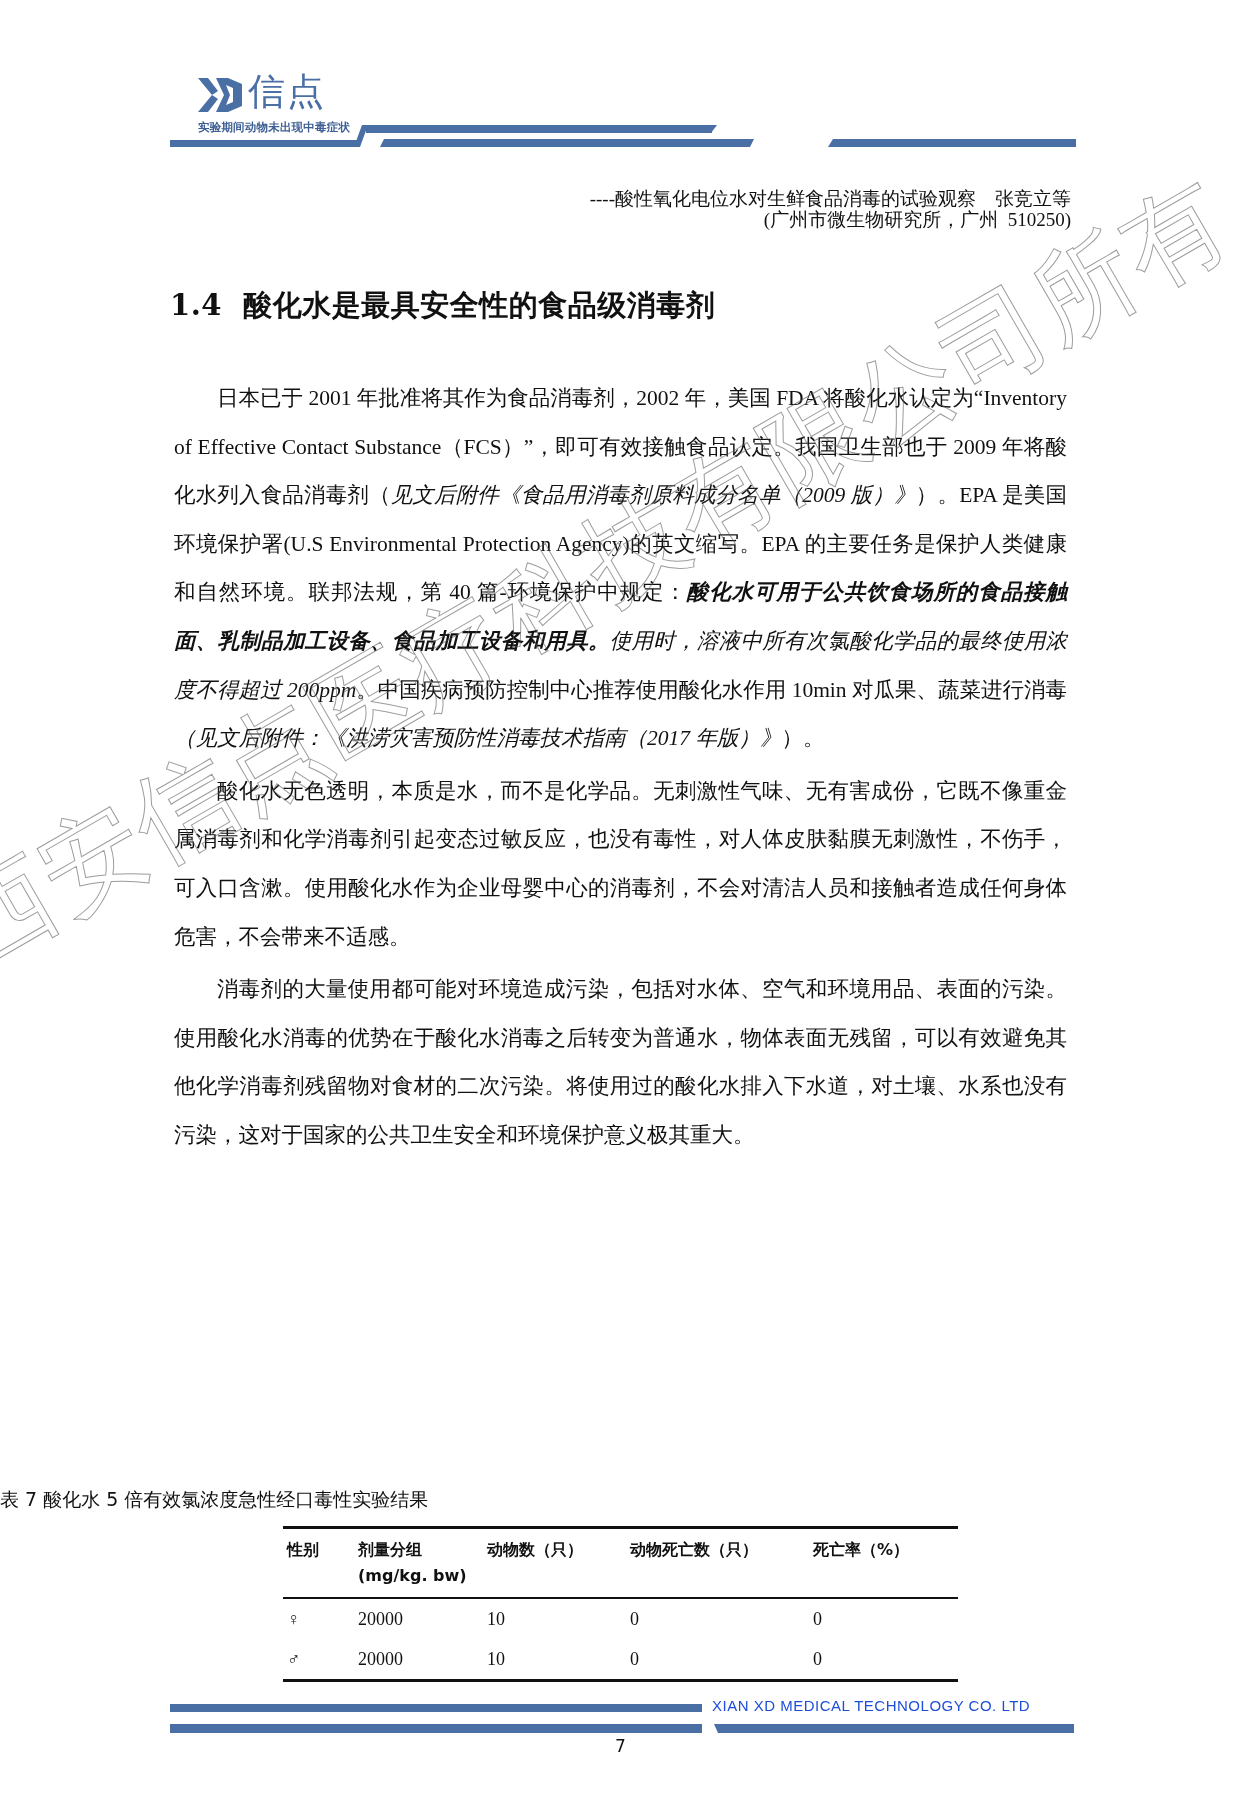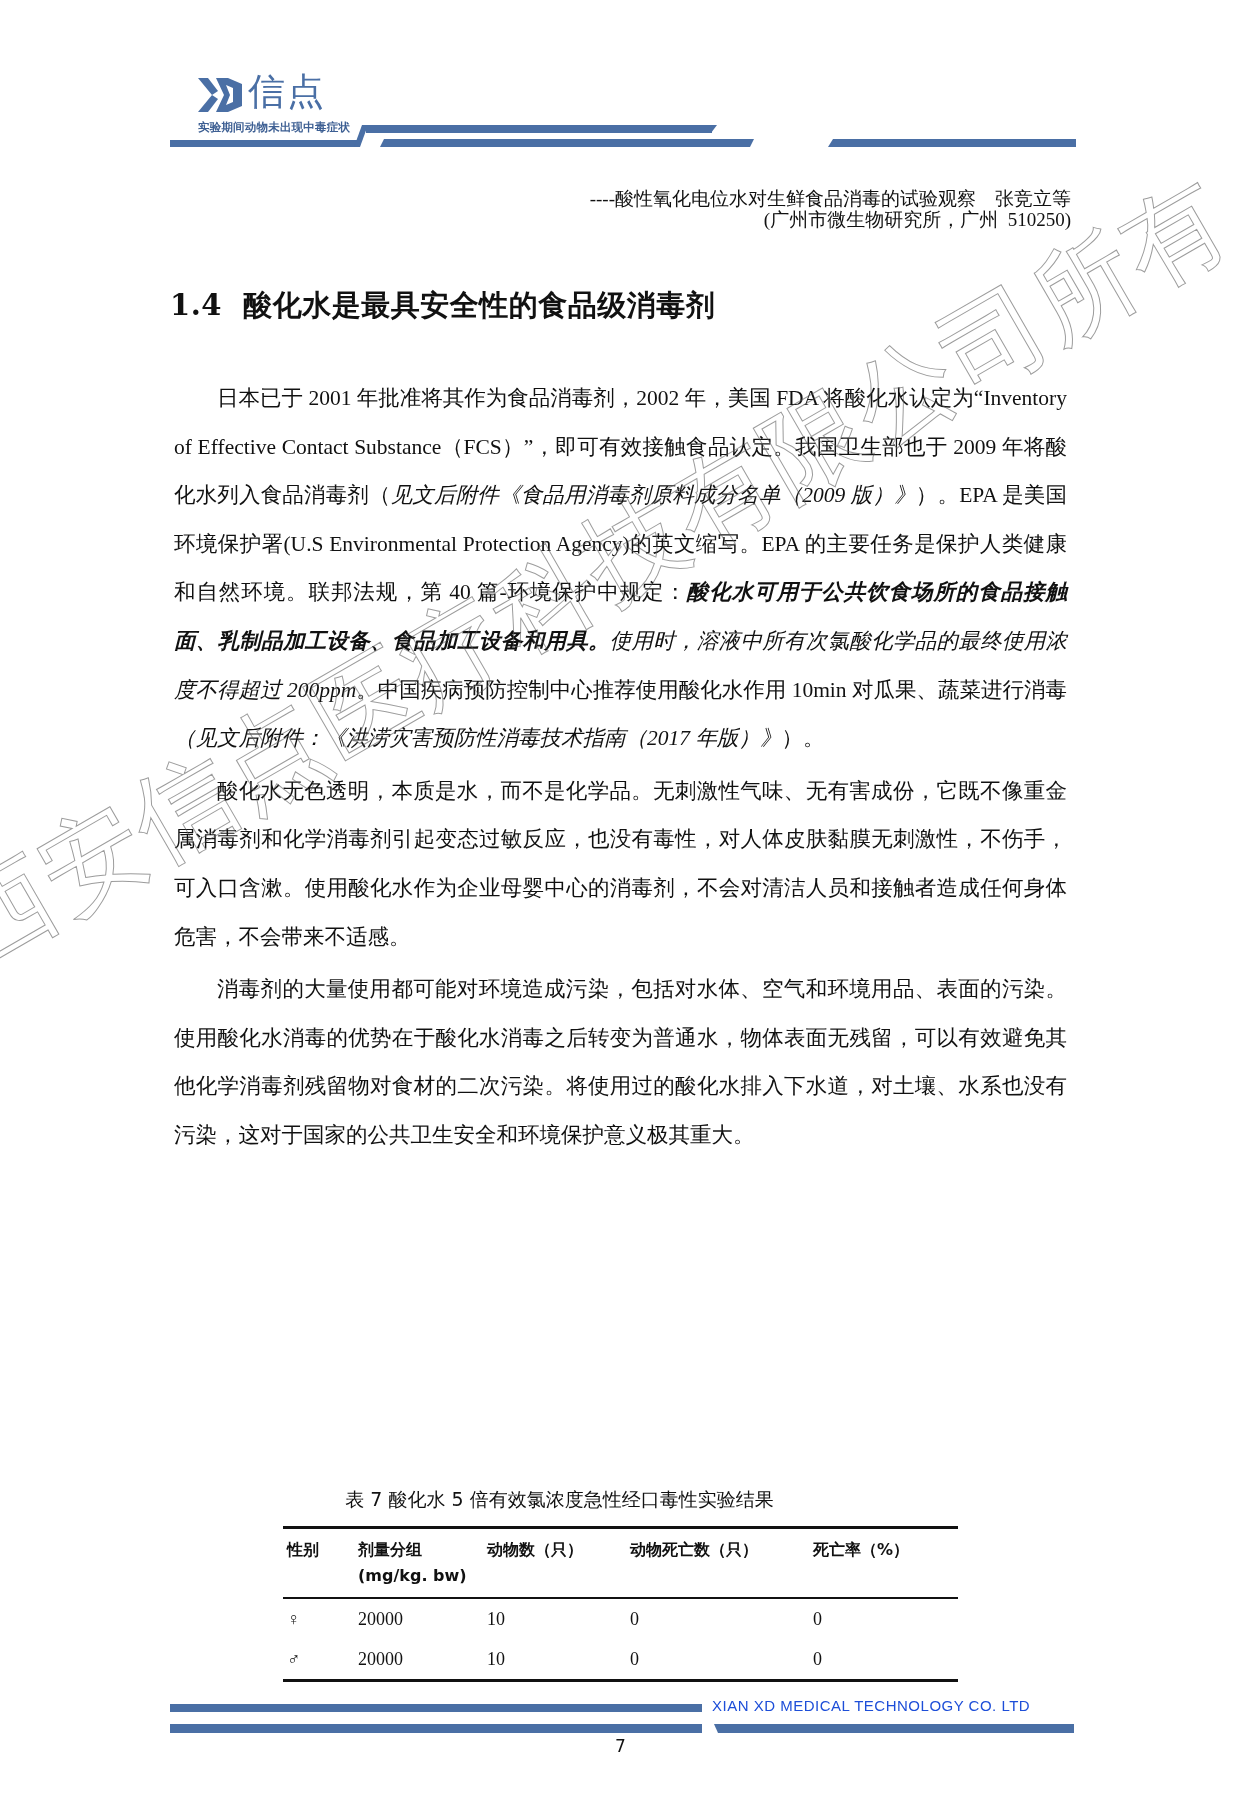--- a/index.html
+++ b/index.html
@@ -18,21 +18,21 @@
   .header-affil { position:absolute; right:170px; top:207px; font-size:19px; white-space:pre;
                   font-family:"Liberation Serif", serif; }
   .section-heading { position:absolute; left:170px; top:286px; font-size:29px; font-weight:bold;
                      font-family:"DejaVu Serif", serif; letter-spacing:0.5px;text-align:center; }
   .body-text { position:absolute; left:170px; width:901px; top:370px; font-size:21.5px;
                line-height:48.6px; text-align:justify; font-family:"Liberation Serif","DejaVu Serif", serif; }
   .body-text p { margin:4px; text-indent:2em; }
   .bi { font-weight:bold; font-style:italic; }
   .it { font-style:italic; }
   .sub { font-size:13px; vertical-align:-2px; }
-  .caption { position:absolute; left:0; width:1119px; top:1487px; text-align:center; font-size:19px;
+  .caption { position:absolute; left:0; width:1119px; top:1487px; font-size:19px;
              font-family:"DejaVu Sans", sans-serif; }
   table.tox { position:absolute; left:283px; top:1526px; width:675px; border-collapse:collapse;
               font-size:16px; font-family:"DejaVu Sans", sans-serif; }
   table.tox th { font-weight:bold; text-align:left; vertical-align:top; padding:8px 4px 8px 4px; line-height:26px; }
   table.tox td { text-align:left; padding:8px 4px; height:24px; font-family:"Liberation Serif", serif; font-size:18px; }
   table.tox thead tr { border-top:3px solid #111; border-bottom:2px solid #111; }
   table.tox tbody tr:last-child { border-bottom:3px solid #111; }
   .footer-text { position:absolute; left:712px; top:1697px; font-size:15px; color:#1d4ed8;
                  font-family:Liberation Sans, sans-serif; letter-spacing:0.5px; }
   .page-number { position:absolute; left:0; width:1241px; text-align:center; top:1736px; font-size:17px;

